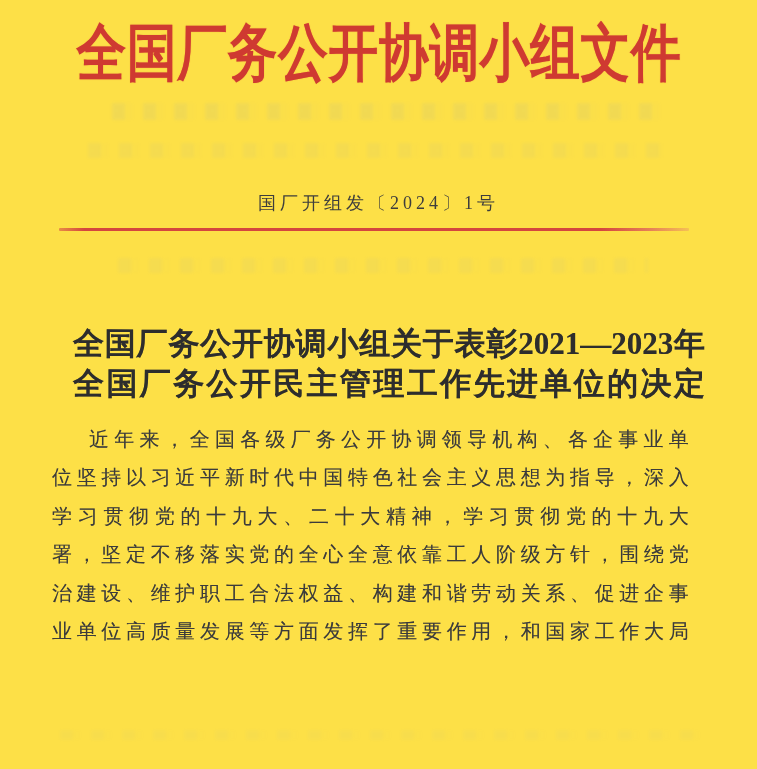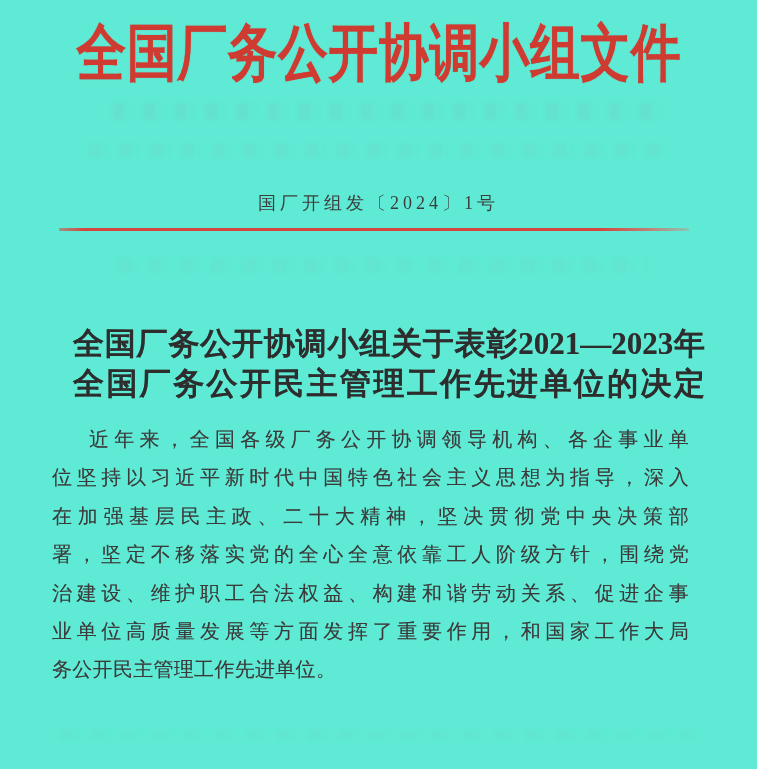--- a/index.html
+++ b/index.html
@@ -5,21 +5,21 @@
   html, body {
     margin: 0;
     padding: 0;
     background: #e8e8e8;
   }
   .page {
     position: relative;
     width: 757px;
     height: 769px;
     margin: 0 auto;
-    background: #5eead4;
+    background: #fde047;
     overflow: hidden;
     font-family: "Liberation Serif", "DejaVu Serif", serif;
   }
 
   
   .masthead-wrap {
     position: absolute;
     top: 16px;
     left: 0;
     width: 100%;
@@ -141,25 +141,24 @@
   <div class="redline"></div>
 
   <h1 class="doc-title">
     <span class="title-line">全国厂务公开协调小组关于表彰2021—2023年</span>
     <span class="title-line">全国厂务公开民主管理工作先进单位的决定</span>
   </h1>
 
   <div class="doc-body">
     <div class="body-line first">近年来，全国各级厂务公开协调领导机构、各企事业单</div>
     <div class="body-line">位坚持以习近平新时代中国特色社会主义思想为指导，深入</div>
-    <div class="body-line">在加强基层民主政、二十大精神，坚决贯彻党中央决策部</div>
+    <div class="body-line">学习贯彻党的十九大、二十大精神，学习贯彻党的十九大</div>
     <div class="body-line">署，坚定不移落实党的全心全意依靠工人阶级方针，围绕党</div>
     <div class="body-line">治建设、维护职工合法权益、构建和谐劳动关系、促进企事</div>
     <div class="body-line">业单位高质量发展等方面发挥了重要作用，和国家工作大局</div>
-    <div class="body-line last">务公开民主管理工作先进单位。</div>
   </div>
 
   <div class="ghost ghost-row g1"></div>
   <div class="ghost ghost-row g2"></div>
   <div class="ghost ghost-row g3"></div>
   <div class="ghost ghost-row g4"></div>
 
 </div>
 
 </body></html>

